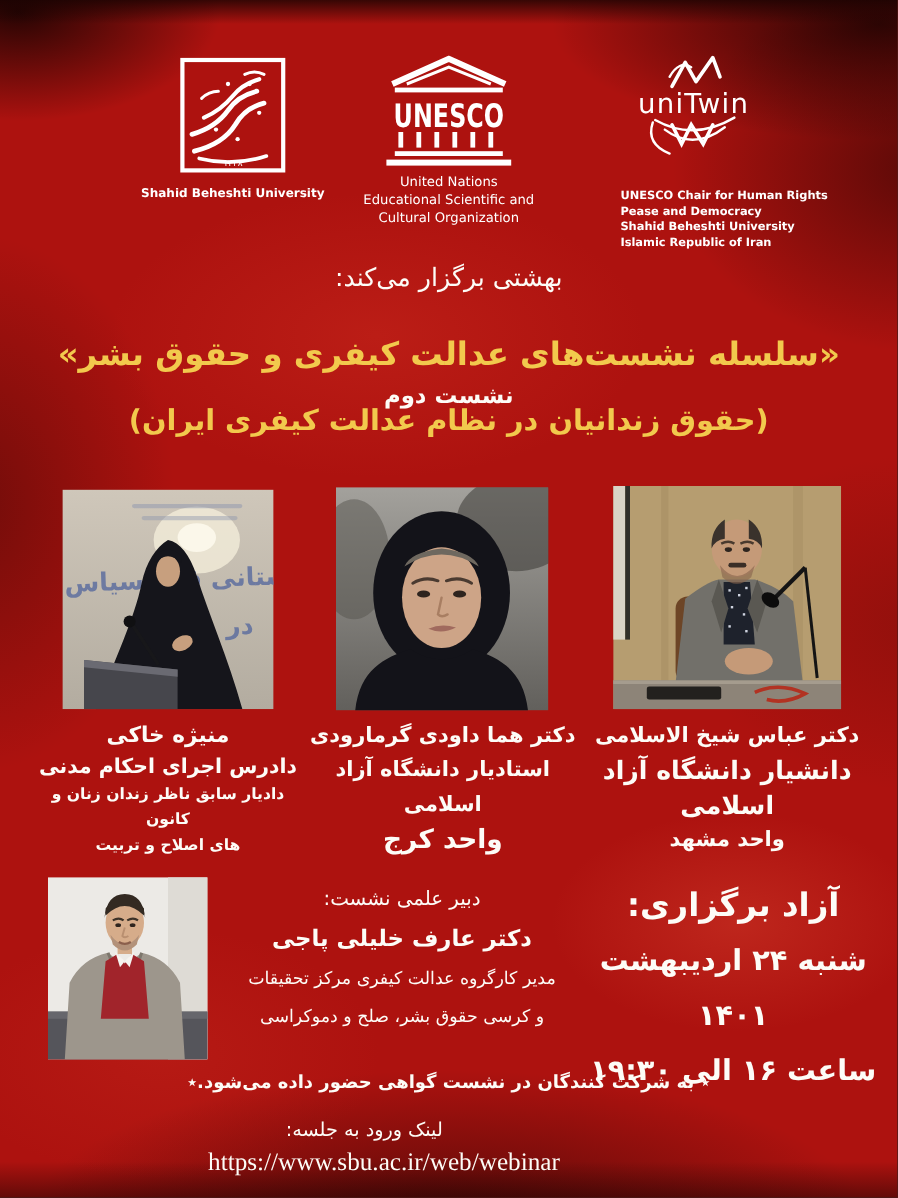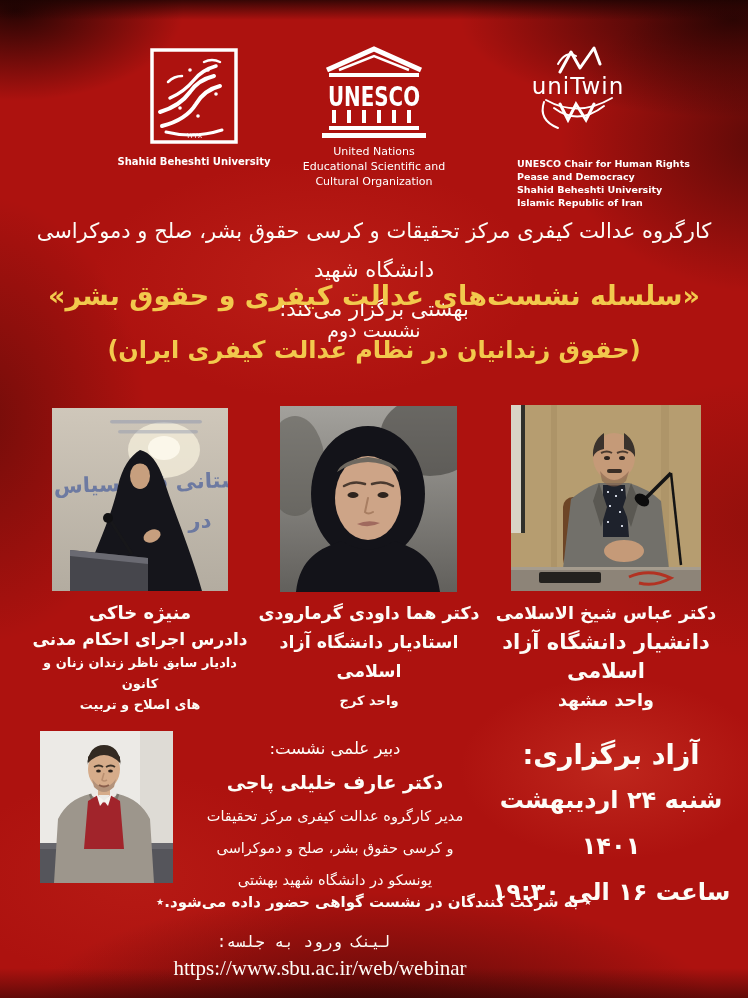--- a/index.html
+++ b/index.html
@@ -93,27 +93,26 @@
     </g>
   </svg>
   <div class="abs b eng-caption" style="left:517px;top:128px;width:200px;font-size:9.5px;line-height:13px;text-align:left;margin-top:29px;">
     <div>UNESCO Chair for Human Rights</div>
     <div>Pease and Democracy</div>
     <div>Shahid Beheshti University</div>
     <div>Islamic Republic of Iran</div>
   </div>
 
   <div class="abs rtl c w" style="left:24px;top:212px;width:700px;font-size:21px;line-height:39px;">
-    <div>کارگروه عدالت کیفری مرکز تحقیقات و کرسی حقوق بشر، صلح و دموکراسی دانشگاه شهید</div>
     <div>بهشتی برگزار می‌کند:</div>
   </div>
 
   <div class="abs rtl c b y" style="left:0;top:280px;width:748px;font-size:27px;">«سلسله نشست‌های عدالت کیفری و حقوق بشر»</div>
 
-  <div class="abs rtl c w" style="left:0;top:319px;width:748px;font-size:19px;">نشست دوم</div>
+  <div class="abs rtl c w" style="left:0;top:319px;width:748px;font-size:19px;font-weight:bold;">نشست دوم</div>
 
   <div class="abs rtl c b y" style="left:0;top:336px;width:748px;font-size:24px;">(حقوق زندانیان در نظام عدالت کیفری ایران)</div>
 
   <svg class="abs photo" style="left:52px;top:408px;" width="176" height="183" viewBox="0 0 176 183">
     <defs>
       <linearGradient id="p1bg" x1="0" y1="0" x2="0" y2="1">
         <stop offset="0" stop-color="#cfc7ba"></stop>
           <stop offset="1" stop-color="#b3aca0"></stop>
       </linearGradient>
     </defs>
@@ -198,21 +197,21 @@
   <div class="abs rtl c w" style="left:30px;top:599px;width:220px;">
     <div class="b" style="font-size:18px;line-height:27px;">منیژه خاکی</div>
     <div class="b" style="font-size:17px;line-height:26px;">دادرس اجرای احکام مدنی</div>
     <div class="b" style="font-size:13px;line-height:21px;">دادیار سابق ناظر زندان زنان و کانون</div>
     <div class="b" style="font-size:13px;line-height:21px;">های اصلاح و تربیت</div>
   </div>
 
   <div class="abs rtl c w" style="left:258px;top:599px;width:222px;">
     <div class="b" style="font-size:17.5px;line-height:29px;">دکتر هما داودی گرمارودی</div>
     <div class="b" style="font-size:17.5px;line-height:29px;">استادیار دانشگاه آزاد اسلامی</div>
-    <div class="b" style="font-size:13px;line-height:29px;">واحد کرج</div>
+    <div class="b" style="font-size:22px;line-height:29px;">واحد کرج</div>
   </div>
 
   <div class="abs rtl c w" style="left:495px;top:599px;width:222px;">
     <div class="b" style="font-size:17.5px;line-height:29px;text-align:center;">دکتر عباس شیخ الاسلامی</div>
     <div class="b" style="font-size:21px;line-height:29px;">دانشیار دانشگاه آزاد اسلامی</div>
     <div class="b" style="font-size:17.5px;line-height:29px;">واحد مشهد</div>
   </div>
 
   <svg class="abs photo" style="left:40px;top:731px;" width="133" height="152" viewBox="0 0 133 152">
     <rect width="133" height="152" fill="#eceae6"></rect>
@@ -236,28 +235,27 @@
     <ellipse cx="70.5" cy="40" rx="2.4" ry="1.6" fill="#2e241e"></ellipse>
     <path d="M64,42 L62,49 q2,2 5,0" stroke="#b98f70" stroke-width="1.6" fill="none"></path>
     <path d="M59,54 q5,3 10,0" stroke="#8a5f4c" stroke-width="1.8" fill="none"></path>
   </svg>
 
   <div class="abs rtl c w" style="left:185px;top:734px;width:300px;">
     <div style="font-size:16.5px;line-height:30px;">دبیر علمی نشست:</div>
     <div class="b" style="font-size:19px;line-height:36px;">دکتر عارف خلیلی پاجی</div>
     <div style="font-size:14.5px;line-height:32px;">مدیر کارگروه عدالت کیفری مرکز تحقیقات</div>
     <div style="font-size:14.5px;line-height:32px;">و کرسی حقوق بشر، صلح و دموکراسی</div>
-    <div style="font-size:14.5px;line-height:32px;">یونسکو در دانشگاه شهید بهشتی</div>
   </div>
 
   <div class="abs rtl c w" style="left:482px;top:733px;width:258px;">
     <div class="b" style="font-size:27px;line-height:44px;">آزاد برگزاری:</div>
     <div class="b" style="font-size:24px;line-height:46px;">شنبه ۲۴ اردیبهشت ۱۴۰۱</div>
     <div class="b" style="font-size:24px;line-height:46px;">ساعت ۱۶ الی ۱۹:۳۰</div>
   </div>
 
   <div class="abs rtl c b w" style="left:0;top:893px;width:748px;font-size:15px;">٭ به شرکت کنندگان در نشست گواهی حضور داده می‌شود.٭</div>
 
-  <div class="abs rtl c w" style="left:0;top:932px;width:607px;font-size:16px;font-family:Liberation Mono, monospace;">لینک ورود به جلسه:</div>
+  <div class="abs rtl c w" style="left:0;top:932px;width:607px;font-size:16px;">لینک ورود به جلسه:</div>
 
   <div class="abs c w" style="left:0;top:956px;width:640px;font-size:21px;font-family:'Liberation Serif','DejaVu Serif',serif;">https://www.sbu.ac.ir/web/webinar</div>
 
 </div>
 
 </body></html>

